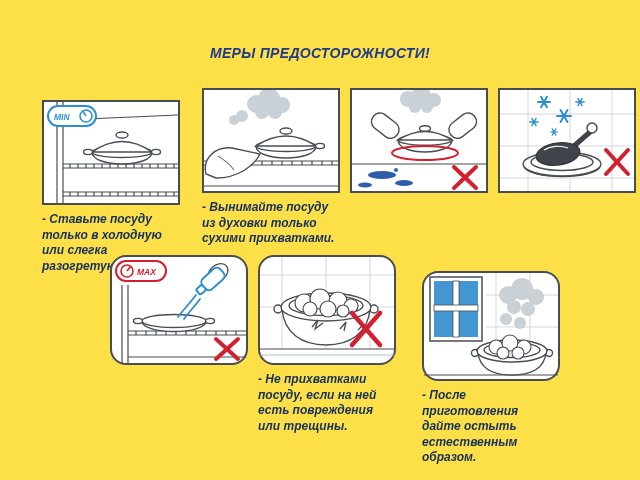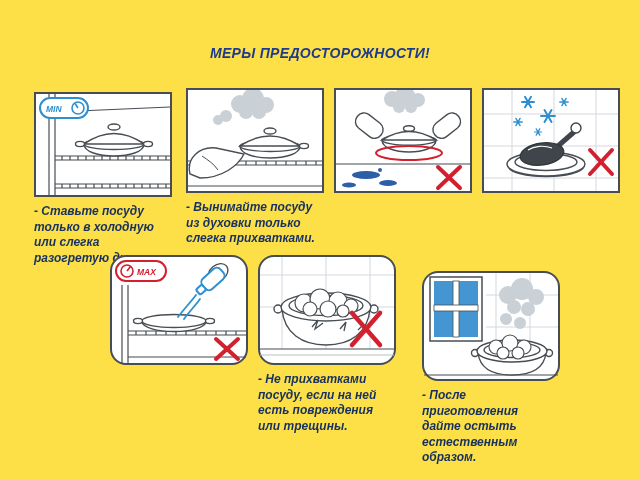--- a/index.html
+++ b/index.html
@@ -18,21 +18,21 @@
   svg text{font-family:"Liberation Sans",sans-serif;}
 </style>
 </head>
 <body>
 
 <div class="page">
   <h1 class="title">МЕРЫ ПРЕДОСТОРОЖНОСТИ!</h1>
 
   <div class="row row1">
 
-    <figure class="panel" style="margin:4px">
+    <figure class="panel" style="margin:12px">
       <div class="art">
         <svg viewBox="0 0 134 101">
           <g stroke="#474d53" stroke-width="1.2" fill="none">
             <line x1="13" y1="0" x2="13" y2="101"></line>
               <line x1="19" y1="0" x2="19" y2="101"></line>
             <line x1="19" y1="18" x2="134" y2="13"></line>
             <line x1="19" y1="62" x2="134" y2="62"></line>
               <line x1="19" y1="66" x2="134" y2="66"></line>
             <path d="M26 62v4M34 62v4M42 62v4M50 62v4M58 62v4M66 62v4M74 62v4M82 62v4M90 62v4M98 62v4M106 62v4M114 62v4M122 62v4M130 62v4"></path>
             <line x1="19" y1="90" x2="134" y2="90"></line>
@@ -82,21 +82,21 @@
             <path d="M52 56 Q82 36 112 56 Z"></path>
             <ellipse cx="82" cy="41" rx="6" ry="3"></ellipse>
             <ellipse cx="116" cy="56" rx="4.5" ry="2.6"></ellipse>
           </g>
           <g fill="#fff" stroke="#474d53" stroke-width="1.4">
             <path d="M2 84 C-2 68 12 56 28 58 L56 64 C50 76 34 88 12 88 Z"></path>
             <path d="M14 66 C20 70 26 74 30 80" fill="none" stroke-width="1"></path>
           </g>
         </svg>
       </div>
-      <figcaption class="caption">- Вынимайте посуду из духовки только слегка прихватками.</figcaption>
+      <figcaption class="caption">- Вынимайте посуду из духовки только сухими прихватками.</figcaption>
     </figure>
 
     <figure class="panel" style="margin:0">
       <div class="art">
         <svg viewBox="0 0 134 101">
           <g fill="#c9d0d6">
             <circle cx="56" cy="9" r="8"></circle>
               <circle cx="69" cy="6" r="10"></circle>
               <circle cx="82" cy="10" r="7"></circle>
             <circle cx="63" cy="17" r="6"></circle>

